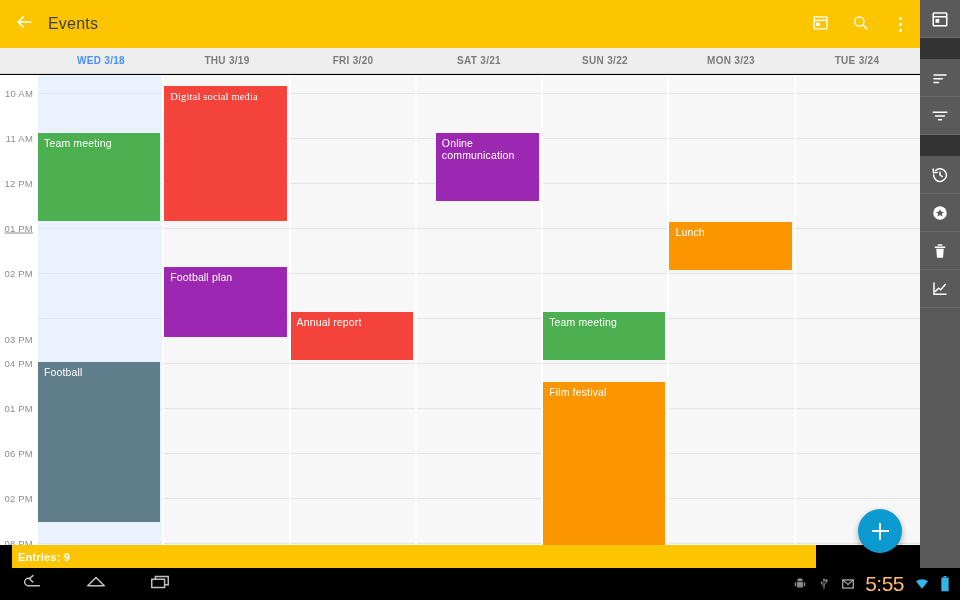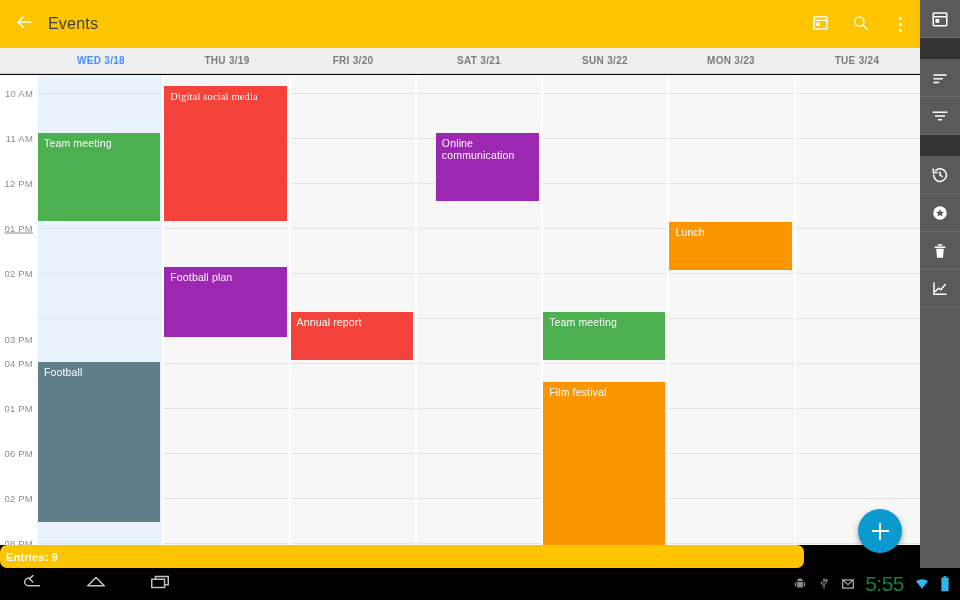--- a/index.html
+++ b/index.html
@@ -112,42 +112,41 @@
   }
   .fab .plus { position: relative; width: 17px; height: 17px; }
   .fab .plus:before, .fab .plus:after {
     content: ""; position: absolute; background: #fff;
   }
   .fab .plus:before { left: 0; top: 7.5px; width: 17px; height: 2px; }
   .fab .plus:after  { top: 0; left: 7.5px; height: 17px; width: 2px; }
 
   
   .statusstrip {
-    position: absolute; top: 545px; left: 0;
+    position: absolute; top: 545px; left: 12px;
     width: 804px; height: 23px;
     background: #fdc500;
     display: flex; align-items: center;
     z-index: 25;
-    border-radius: 7px;
   }
   .statusstrip span {
     color: #ffffff; font-size: 11px; font-weight: bold;
     padding-left: 6px; letter-spacing: .2px;
   }
 
   
   .navbar {
     position: absolute; bottom: 0; left: 0;
     width: 960px; height: 32px;
     background: #000000; z-index: 50;
     display: flex; align-items: center;
   }
   .navbtn { width: 64px; height: 32px; display: flex; align-items: center; justify-content: center; }
   .sysicons { margin-left: auto; display: flex; align-items: center; gap: 10px; padding-right: 10px; }
-  .clock { color: #15803d; font-size: 21px; font-family: "Liberation Sans", sans-serif; letter-spacing: -.5px; }
+  .clock { color: #fdba74; font-size: 21px; font-family: "Liberation Sans", sans-serif; letter-spacing: -.5px; }
   .sysicon { display: flex; align-items: center; justify-content: center; }
 </style>
 </head>
 <body>
 
 <div id="app">
 
   <div class="rail">
     <div class="rail-item">
       <span>

